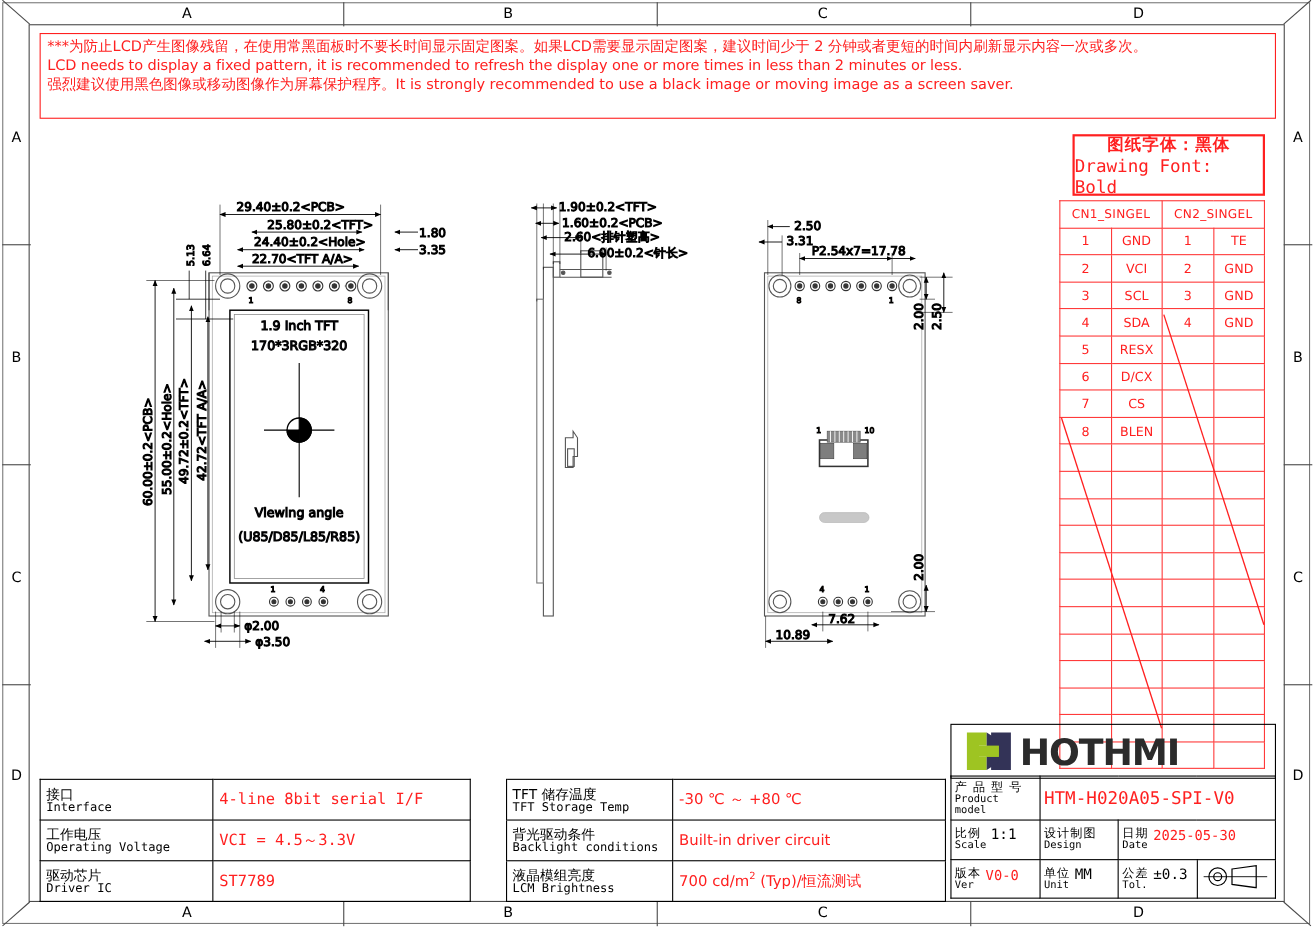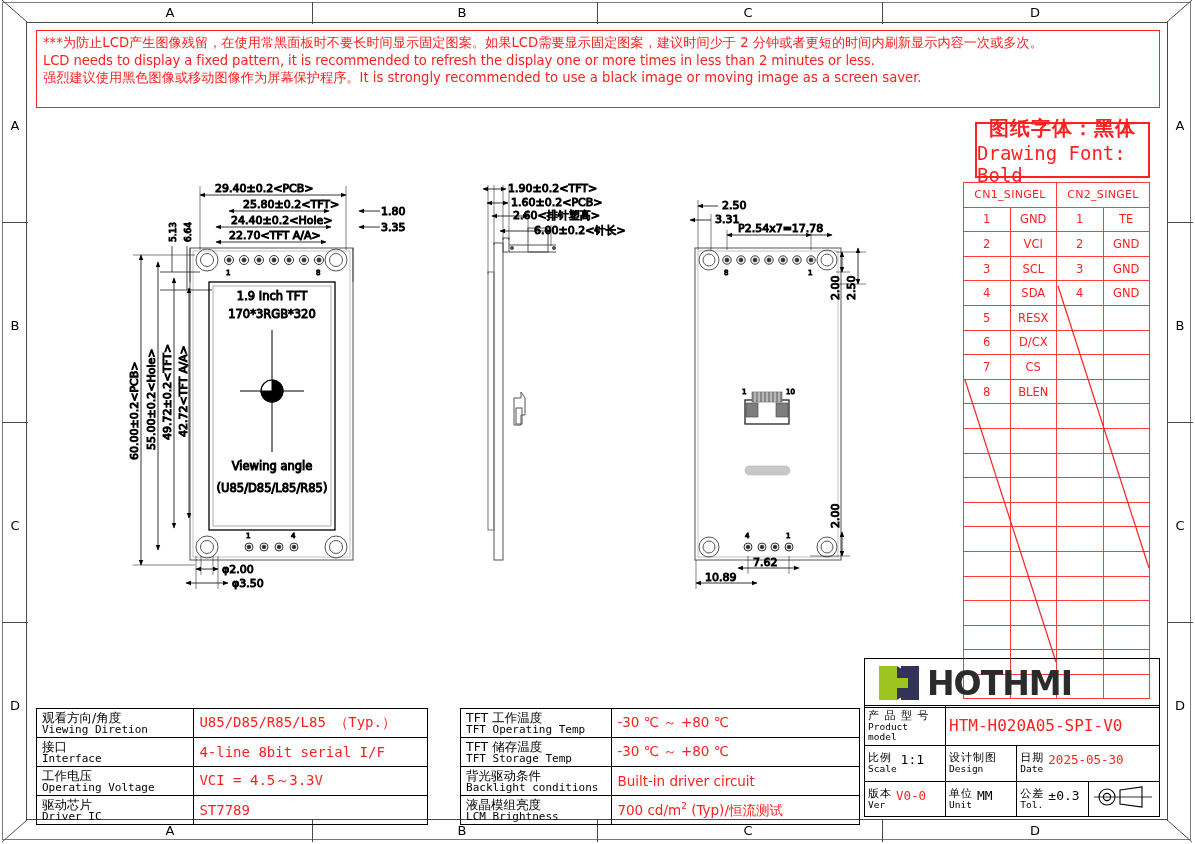--- a/index.html
+++ b/index.html
@@ -25,22 +25,22 @@
            padding:3px 6px;}
   .warnbox div{color:#ff2020;white-space:nowrap;line-height:17.5px;
                font-size:13.2px;font-family:"DejaVu Sans","Liberation Sans",sans-serif;}
   .warn-cjk{font-size:13.2px;}
   .warn-en{font-family:"DejaVu Sans Mono","Liberation Mono",monospace;font-size:12.4px;letter-spacing:-0.1px;}
 
   
   .fontbox{position:absolute;left:975px;top:122px;width:175px;height:56px;
            border:2px solid #ff2020;box-sizing:border-box;background:#fff;
            display:flex;flex-direction:column;align-items:center;justify-content:center;}
-  .fontbox .l1{color:#ff2020;font-size:20px;font-weight:bold;letter-spacing:1px;}
-  .fontbox .l2{color:#ff2020;font-size:19px;font-family:"DejaVu Sans Mono","Liberation Mono",monospace;}
+  .fontbox .l1{color:#ff2020;font-size:15px;font-weight:bold;letter-spacing:1px;}
+  .fontbox .l2{color:#ff2020;font-size:16px;font-family:"DejaVu Sans Mono","Liberation Mono",monospace;}
 
   
   .pintable{position:absolute;left:963px;top:182px;width:187px;height:482px;
             border-collapse:collapse;table-layout:fixed;}
   .pintable td,.pintable th{border:1px solid #ff3a3a;color:#ff2020;text-align:center;
             font-size:11.5px;font-family:"DejaVu Sans","Liberation Sans",sans-serif;
             height:23.6px;padding:0;font-weight:normal;}
   .pintable .hdr{font-size:11px;letter-spacing:0.3px;}
   .pintable .cnum{width:30px;}
   .pintable .cval{width:63px;}
@@ -532,33 +532,20 @@
     <text class="dim" x="753" y="566">7.62</text>
     <text class="dim" x="705" y="581">10.89</text>
 
     </g>
   </svg>
 
   <table class="spectable">
     <tbody id="spec-tbody">
         <tr>
           <td class="sp-lbl">
-            <span class="cn">观看方向/角度</span>
-            <span class="en">Viewing Diretion</span>
-          </td>
-          <td class="sp-val sp-val-w">U85/D85/R85/L85 （Typ.）</td>
-          <td class="sp-gap"></td>
-          <td class="sp-lbl sp-lbl2">
-            <span class="cn">TFT 工作温度</span>
-            <span class="en">TFT Operating Temp</span>
-          </td>
-          <td class="sp-val2 sp-val-w2">-30 ℃ ～ +80 ℃</td>
-        </tr>
-        <tr>
-          <td class="sp-lbl">
             <span class="cn">接口</span>
             <span class="en">Interface</span>
           </td>
           <td class="sp-val sp-val-w">4-line 8bit serial I/F</td>
           <td class="sp-gap"></td>
           <td class="sp-lbl sp-lbl2">
             <span class="cn">TFT 储存温度</span>
             <span class="en">TFT Storage Temp</span>
           </td>
           <td class="sp-val2 sp-val-w2">-30 ℃ ～ +80 ℃</td>

